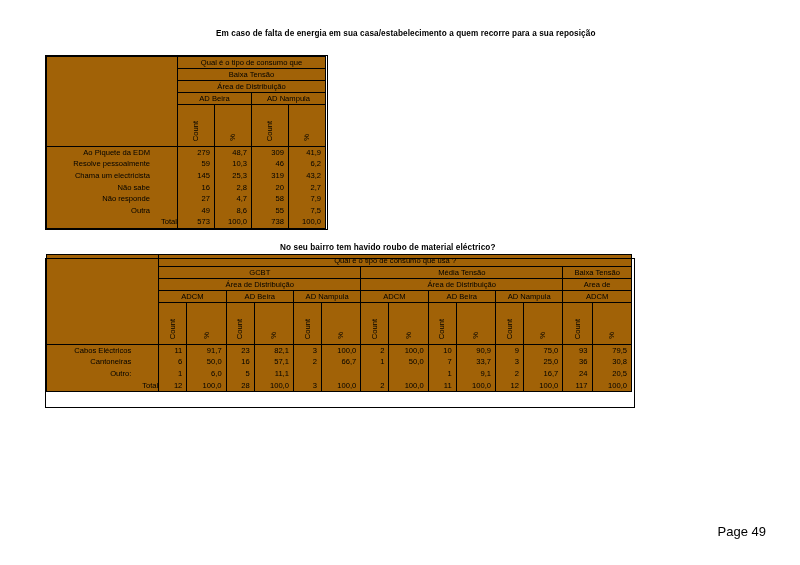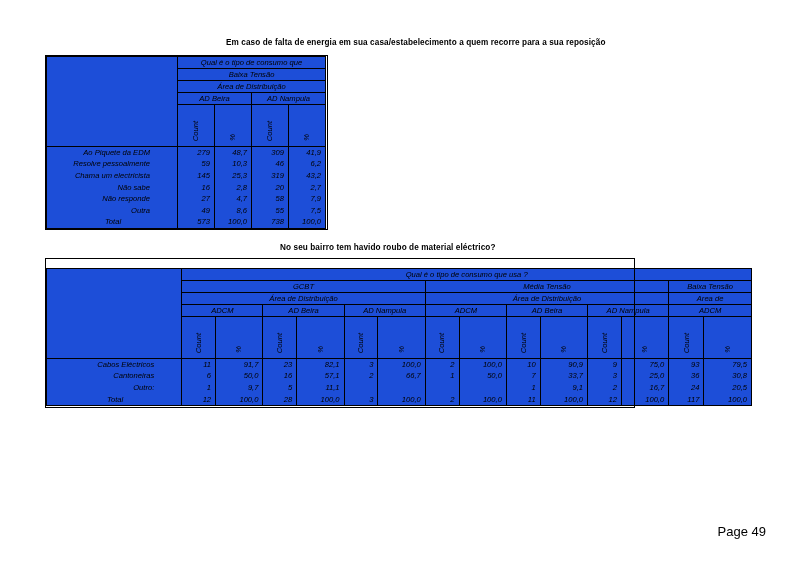--- a/index.html
+++ b/index.html
@@ -24,32 +24,31 @@
 
   
   .section-title {
     position: absolute;
     font-size: 8.2px;
     font-weight: bold;
     letter-spacing: 0.1px;
     white-space: nowrap;
     color: #000;
   }
-  #title-1 { left: 226px; top: 29px; margin-top: 9px; }
+  #title-1 { left: 216px; top: 29px; }
   #title-2 { left: 280px; top: 243px; }
 
   
   table.xtab {
     position: absolute;
     border-collapse: collapse;
     font-size: 7.6px;
     color: #000;
     table-layout: fixed;
-    background: #1d4ed8;
-    font-style: italic;
+    background: #a16207;
   }
   table.xtab td {
     border: 0.8px solid #000;
     padding: 0;
     text-align: center;
     vertical-align: middle;
     line-height: 1.05;
     font-size: 7.6px;
     white-space: nowrap;
   }
@@ -80,21 +79,21 @@
     text-align: right;
     padding-right: 27px;
     height: 11.6px;
     border-left: 0.8px solid #000;
     border-right: 0.8px solid #000;
     border-top: none;
     border-bottom: none;
   }
   table.xtab td.rowlab.first { border-top: 0.8px solid #000; }
   table.xtab td.totlab {
-    text-align: center;
+    text-align: right;
     padding-left: 2px;
     height: 11.6px;
     border-left: 0.8px solid #000;
     border-right: 0.8px solid #000;
     border-top: none;
     border-bottom: 0.8px solid #000;
   }
   table.xtab td.num {
     text-align: right;
     padding-right: 4px;
@@ -211,21 +210,21 @@
         <td class="num tot">100,0</td>
         <td class="num tot">738</td>
         <td class="num tot">100,0</td>
       </tr>
     </tbody>
   </table>
   <div class="frame" style="left:45px; top:55px; width:281px; height:173px;"></div>
 
   <div class="section-title" id="title-2">No seu bairro tem havido roubo de material eléctrico?</div>
 
-  <table class="xtab" id="table-2" style="left:46px; top:268px; width:706px;">
+  <table class="xtab" id="table-2" style="left:46px; top:254px; width:586px;">
     <colgroup>
       <col style="width:100px">
       <col style="width:25px">
         <col style="width:35px">
       <col style="width:25px">
         <col style="width:35px">
       <col style="width:25px">
         <col style="width:35px">
       <col style="width:25px">
         <col style="width:35px">
@@ -307,21 +306,21 @@
         <td class="num">7</td>
         <td class="num">33,7</td>
         <td class="num">3</td>
         <td class="num">25,0</td>
         <td class="num">36</td>
         <td class="num">30,8</td>
       </tr>
       <tr>
         <td class="rowlab">Outro:</td>
         <td class="num">1</td>
-        <td class="num">9,7</td>
+        <td class="num">6,0</td>
         <td class="num">5</td>
         <td class="num">11,1</td>
         <td class="num"></td>
         <td class="num"></td>
         <td class="num"></td>
         <td class="num"></td>
         <td class="num">1</td>
         <td class="num">9,1</td>
         <td class="num">2</td>
         <td class="num">16,7</td>

